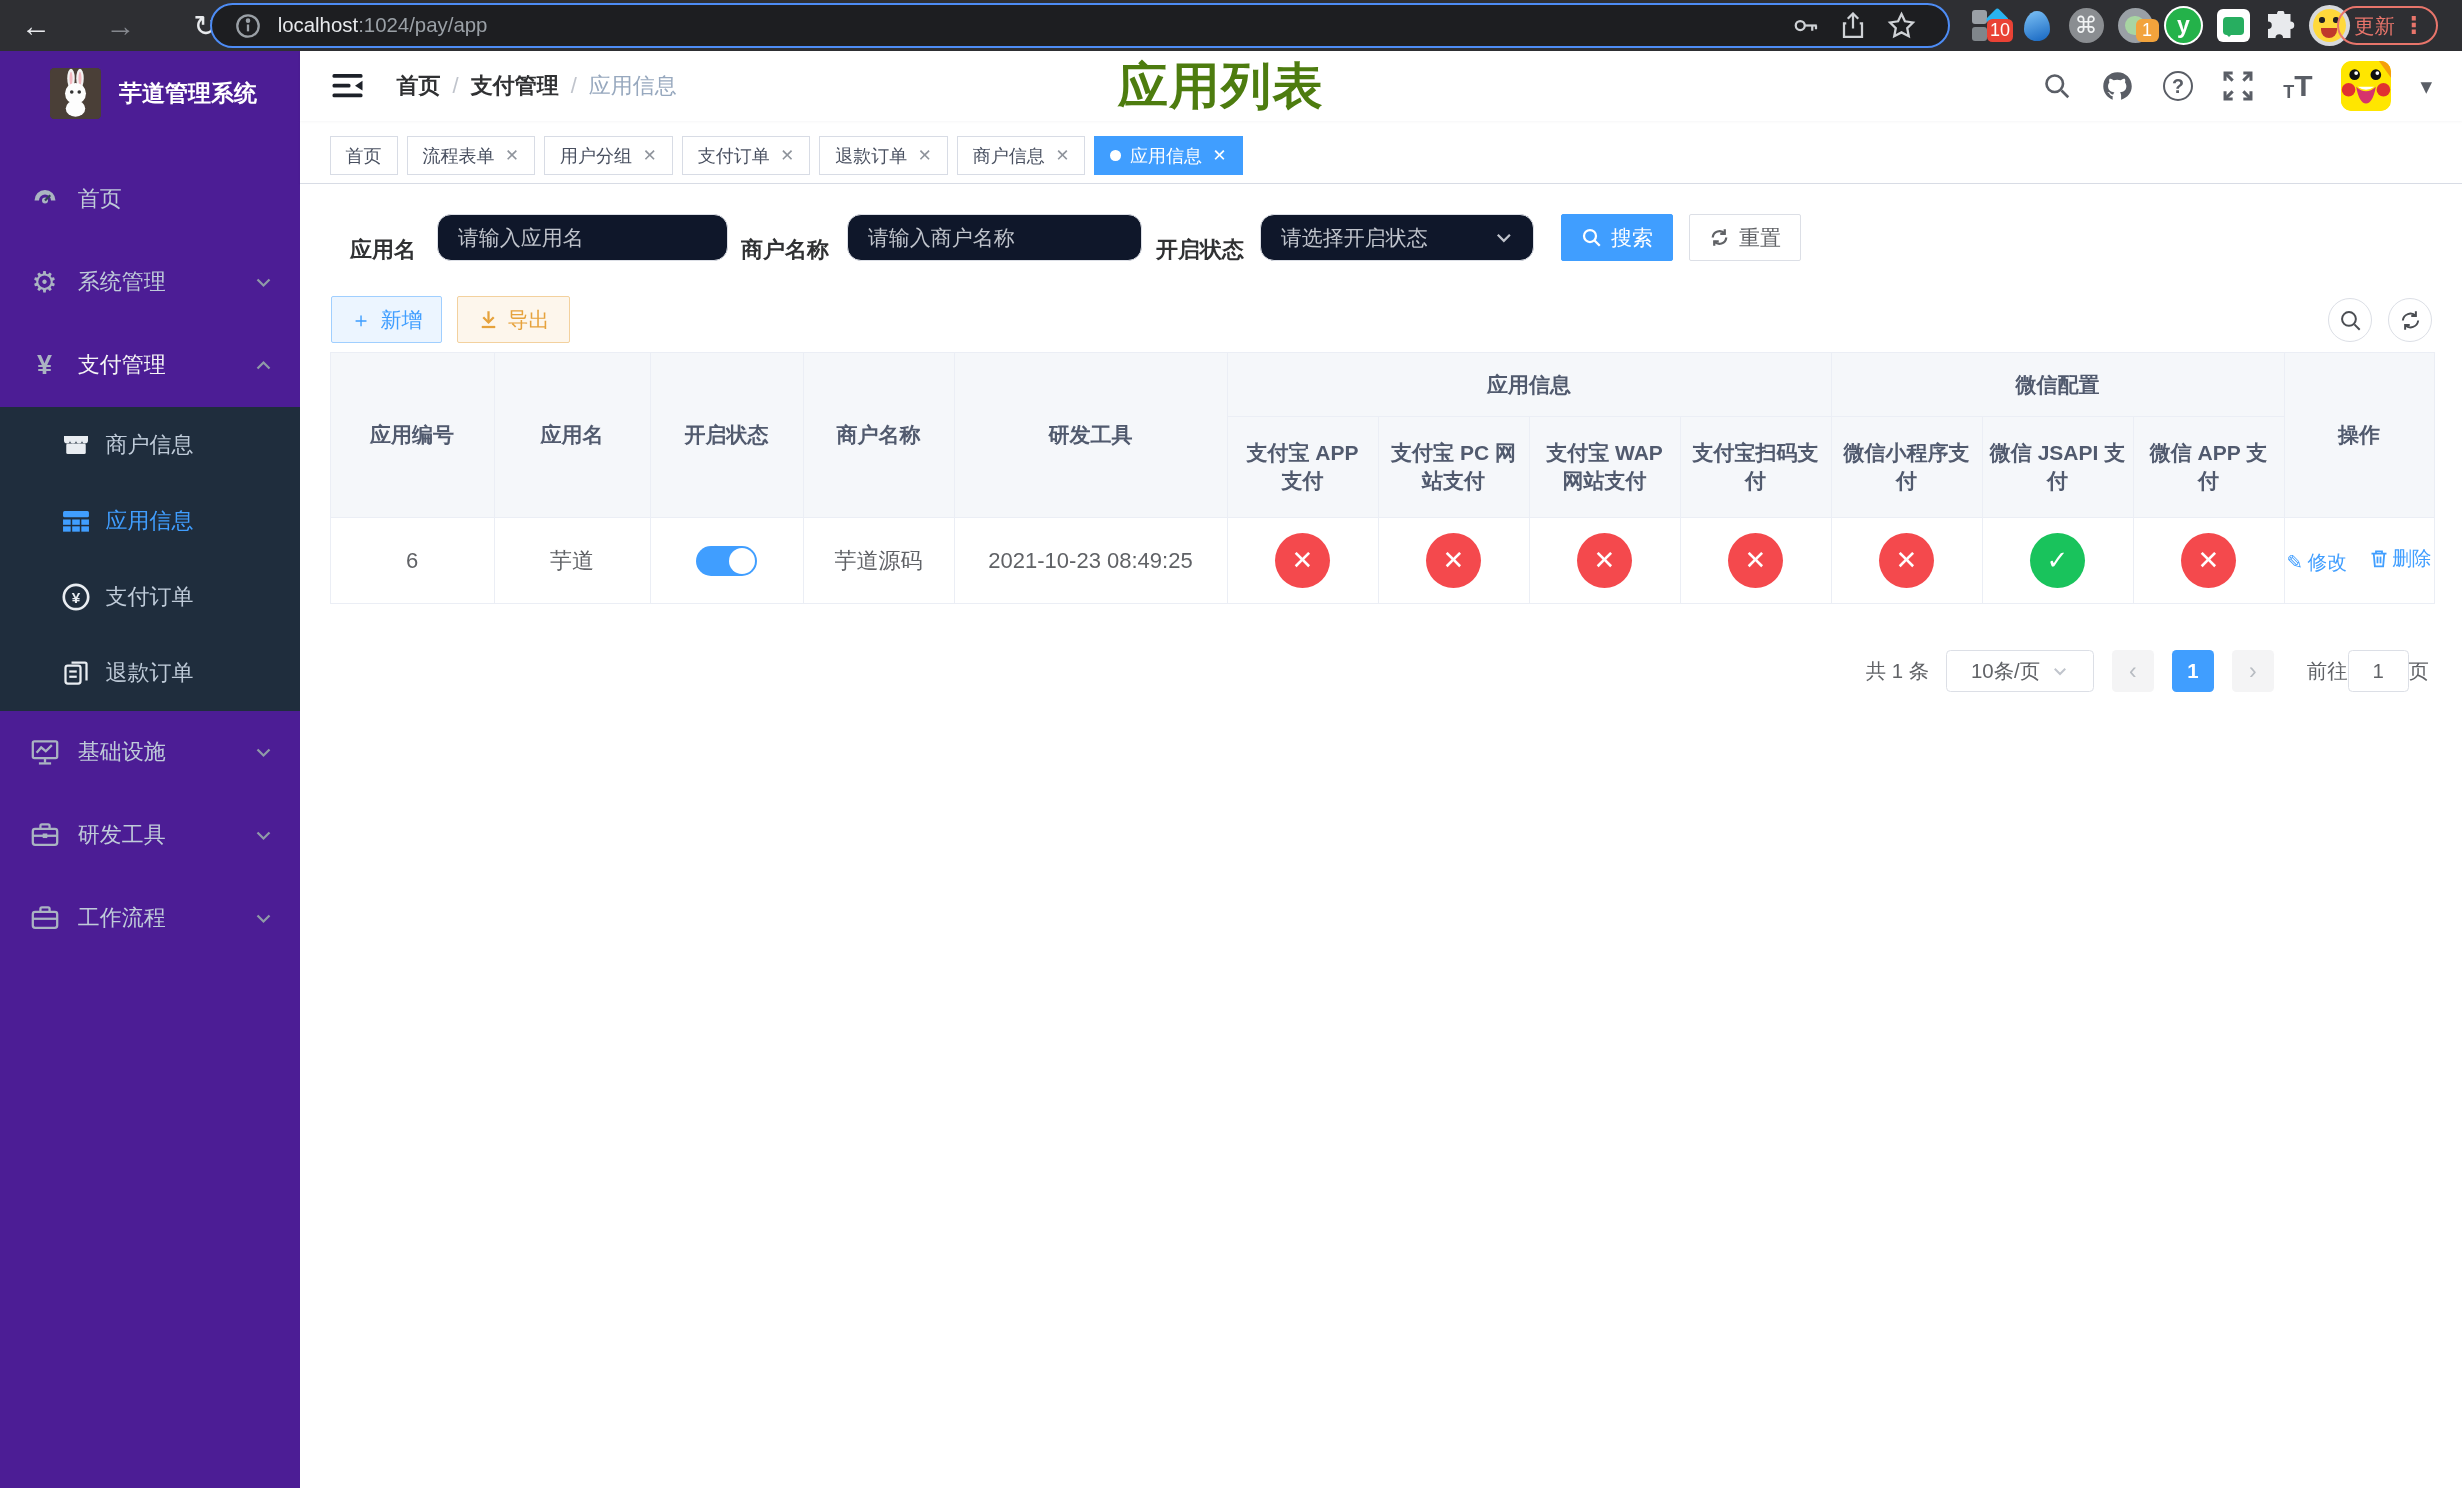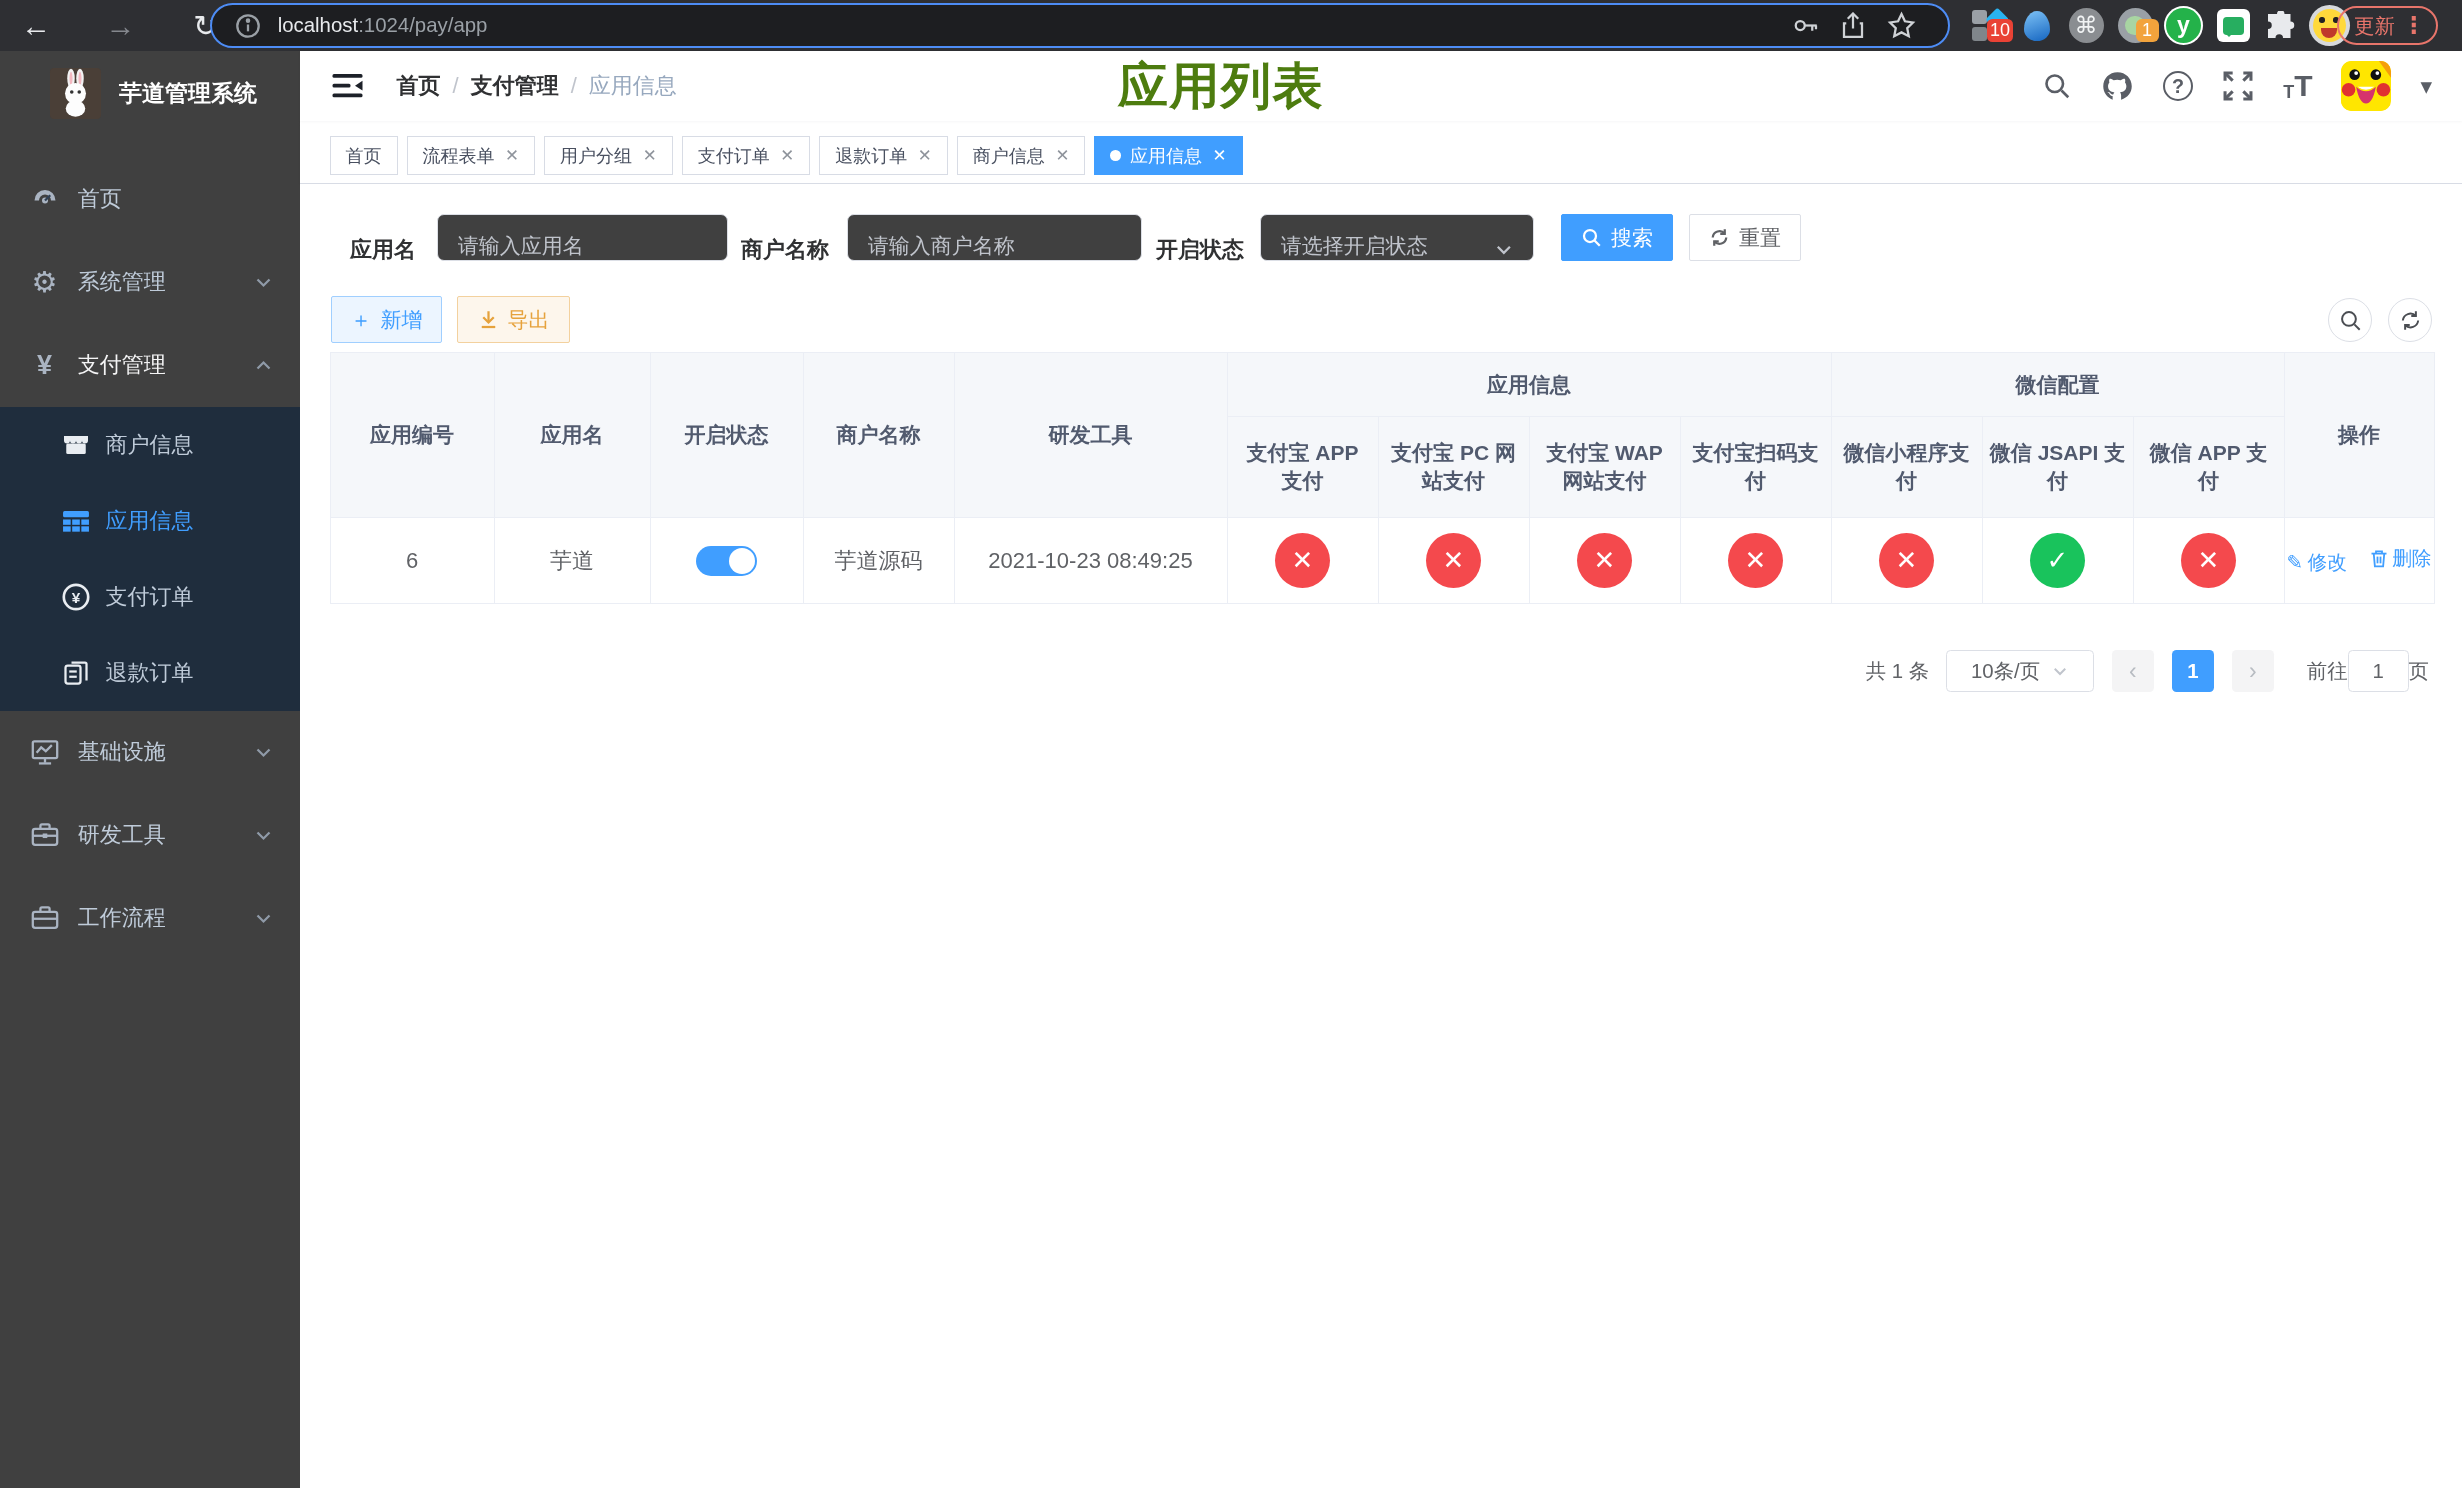--- a/index.html
+++ b/index.html
@@ -21,21 +21,21 @@
   .pill-ic { width:48px; display:flex; justify-content:center; color:#cfd2d6; }
   .ext { position:absolute; top:0; height:51px; display:flex; align-items:center; justify-content:center; }
   .badge { position:absolute; bottom:1.5px; right:-6px; min-width:23px; height:23px; border-radius:5.3px; color:#fff; font-size:18px; line-height:23px; text-align:center; padding:0 3px; }
   .badge.red{ background:#e94235; }
   .badge.orange{ background:#f2a33c; border-radius:6px; }
   .circ { border-radius:50%; display:flex; align-items:center; justify-content:center; }
   .update-pill { position:absolute; right:24px; top:6px; height:39px; border:2.3px solid #e8756b; border-radius:19.7px; color:#e8756b; display:flex; align-items:center; padding:0 10.6px 0 15px; gap:7.6px; font-size:20.4px; }
 
   
   .app { position:absolute; top:51px; left:0; right:0; bottom:0; }
-  .sidebar { position:absolute; left:0; top:0; bottom:0; width:300px; background:#404040; }
+  .sidebar { position:absolute; left:0; top:0; bottom:0; width:300px; background:#4c1d95; }
   .logo-row { display:flex; align-items:center; padding:16.7px 0 0 50px; gap:18px; }
   .logo-img { width:51px; height:51px; border-radius:4.5px; background:#4a3f37; position:relative; overflow:hidden; flex:0 0 auto; }
   .logo-title { color:#fff; font-size:23px; font-weight:bold; white-space:nowrap; }
   .nav { margin-top:39px; }
   .nav-item { height:83px; display:flex; align-items:center; padding-left:28px; color:#bfcbd9; font-size:22px; cursor:pointer; position:relative; }
   .nav-item .nico { width:33px; height:33px; display:flex; align-items:center; justify-content:center; margin-right:16.7px; color:#aab4c2; }
   .nav-item .chev { position:absolute; right:26px; color:#8f9aa8; }
   .submenu { background:#1f2d3d; }
   .sub-item { height:76px; display:flex; align-items:center; padding-left:59px; color:#bfcbd9; font-size:22px; cursor:pointer; }
   .sub-item .nico { width:33px; height:33px; display:flex; align-items:center; justify-content:center; margin-right:13.6px; color:#c8d0da; }
@@ -64,21 +64,21 @@
   .tabstrip { height:63px; padding:15px 0 0 29.5px; display:flex; gap:9px; border-bottom:0.8px solid #d8dce5; box-shadow:0 0.8px 2.3px rgba(0,0,0,.06); }
   .tab { height:39px; display:inline-flex; align-items:center; padding:0 15px; border:0.8px solid #d8dce5; background:#fff; color:#495060; font-size:18px; cursor:pointer; white-space:nowrap; }
   .tab .tclose { margin-left:10.6px; font-size:16.7px; color:#8f949c; }
   .tab.active { background:#409eff; border-color:#409eff; color:#fff; }
   .tab.active .tclose { color:#fff; }
   .tab-dot { width:10.6px; height:10.6px; border-radius:50%; background:#fff; margin-right:9px; }
 
   
   .content { position:relative; height:calc(100% - 133px); background:#fff; }
   .flabel { position:absolute; font-size:22px; font-weight:bold; color:#303133; top:42px; line-height:47px; }
-  .finput { position:absolute; top:30px; height:47px; border:0.8px solid #dcdfe6; border-radius:7px; background:#404040; display:flex; align-items:flex-end; padding:0 19.7px; font-size:21px; color:#c0c4cc; }
+  .finput { position:absolute; top:30px; height:47px; border:0.8px solid #dcdfe6; border-radius:14px; background:#0f172a; display:flex; align-items:center; padding:0 19.7px; font-size:21px; color:#c0c4cc; }
   .finput .ph { flex:1; white-space:nowrap; overflow:hidden; }
   .btn { position:absolute; height:47px; border-radius:2px; display:flex; align-items:center; justify-content:center; gap:9px; font-size:21px; cursor:pointer; }
   .btn-primary { background:#409eff; color:#fff; border:0.8px solid #409eff; }
   .btn-plain { background:#fff; color:#606266; border:0.8px solid #dcdfe6; }
   .btn-blue-plain { background:#ecf5ff; color:#409eff; border:0.8px solid #a0cfff; }
   .btn-warn-plain { background:#fdf6ec; color:#e6a23c; border:0.8px solid #f3d19e; }
   .circle-btn { position:absolute; top:114px; width:44px; height:44px; border:0.8px solid #dcdfe6; border-radius:50%; display:flex; align-items:center; justify-content:center; color:#4a4d52; background:#fff; cursor:pointer; }
 
   
   table.grid { position:absolute; left:29.5px; top:168px; border-collapse:collapse; table-layout:fixed; }

